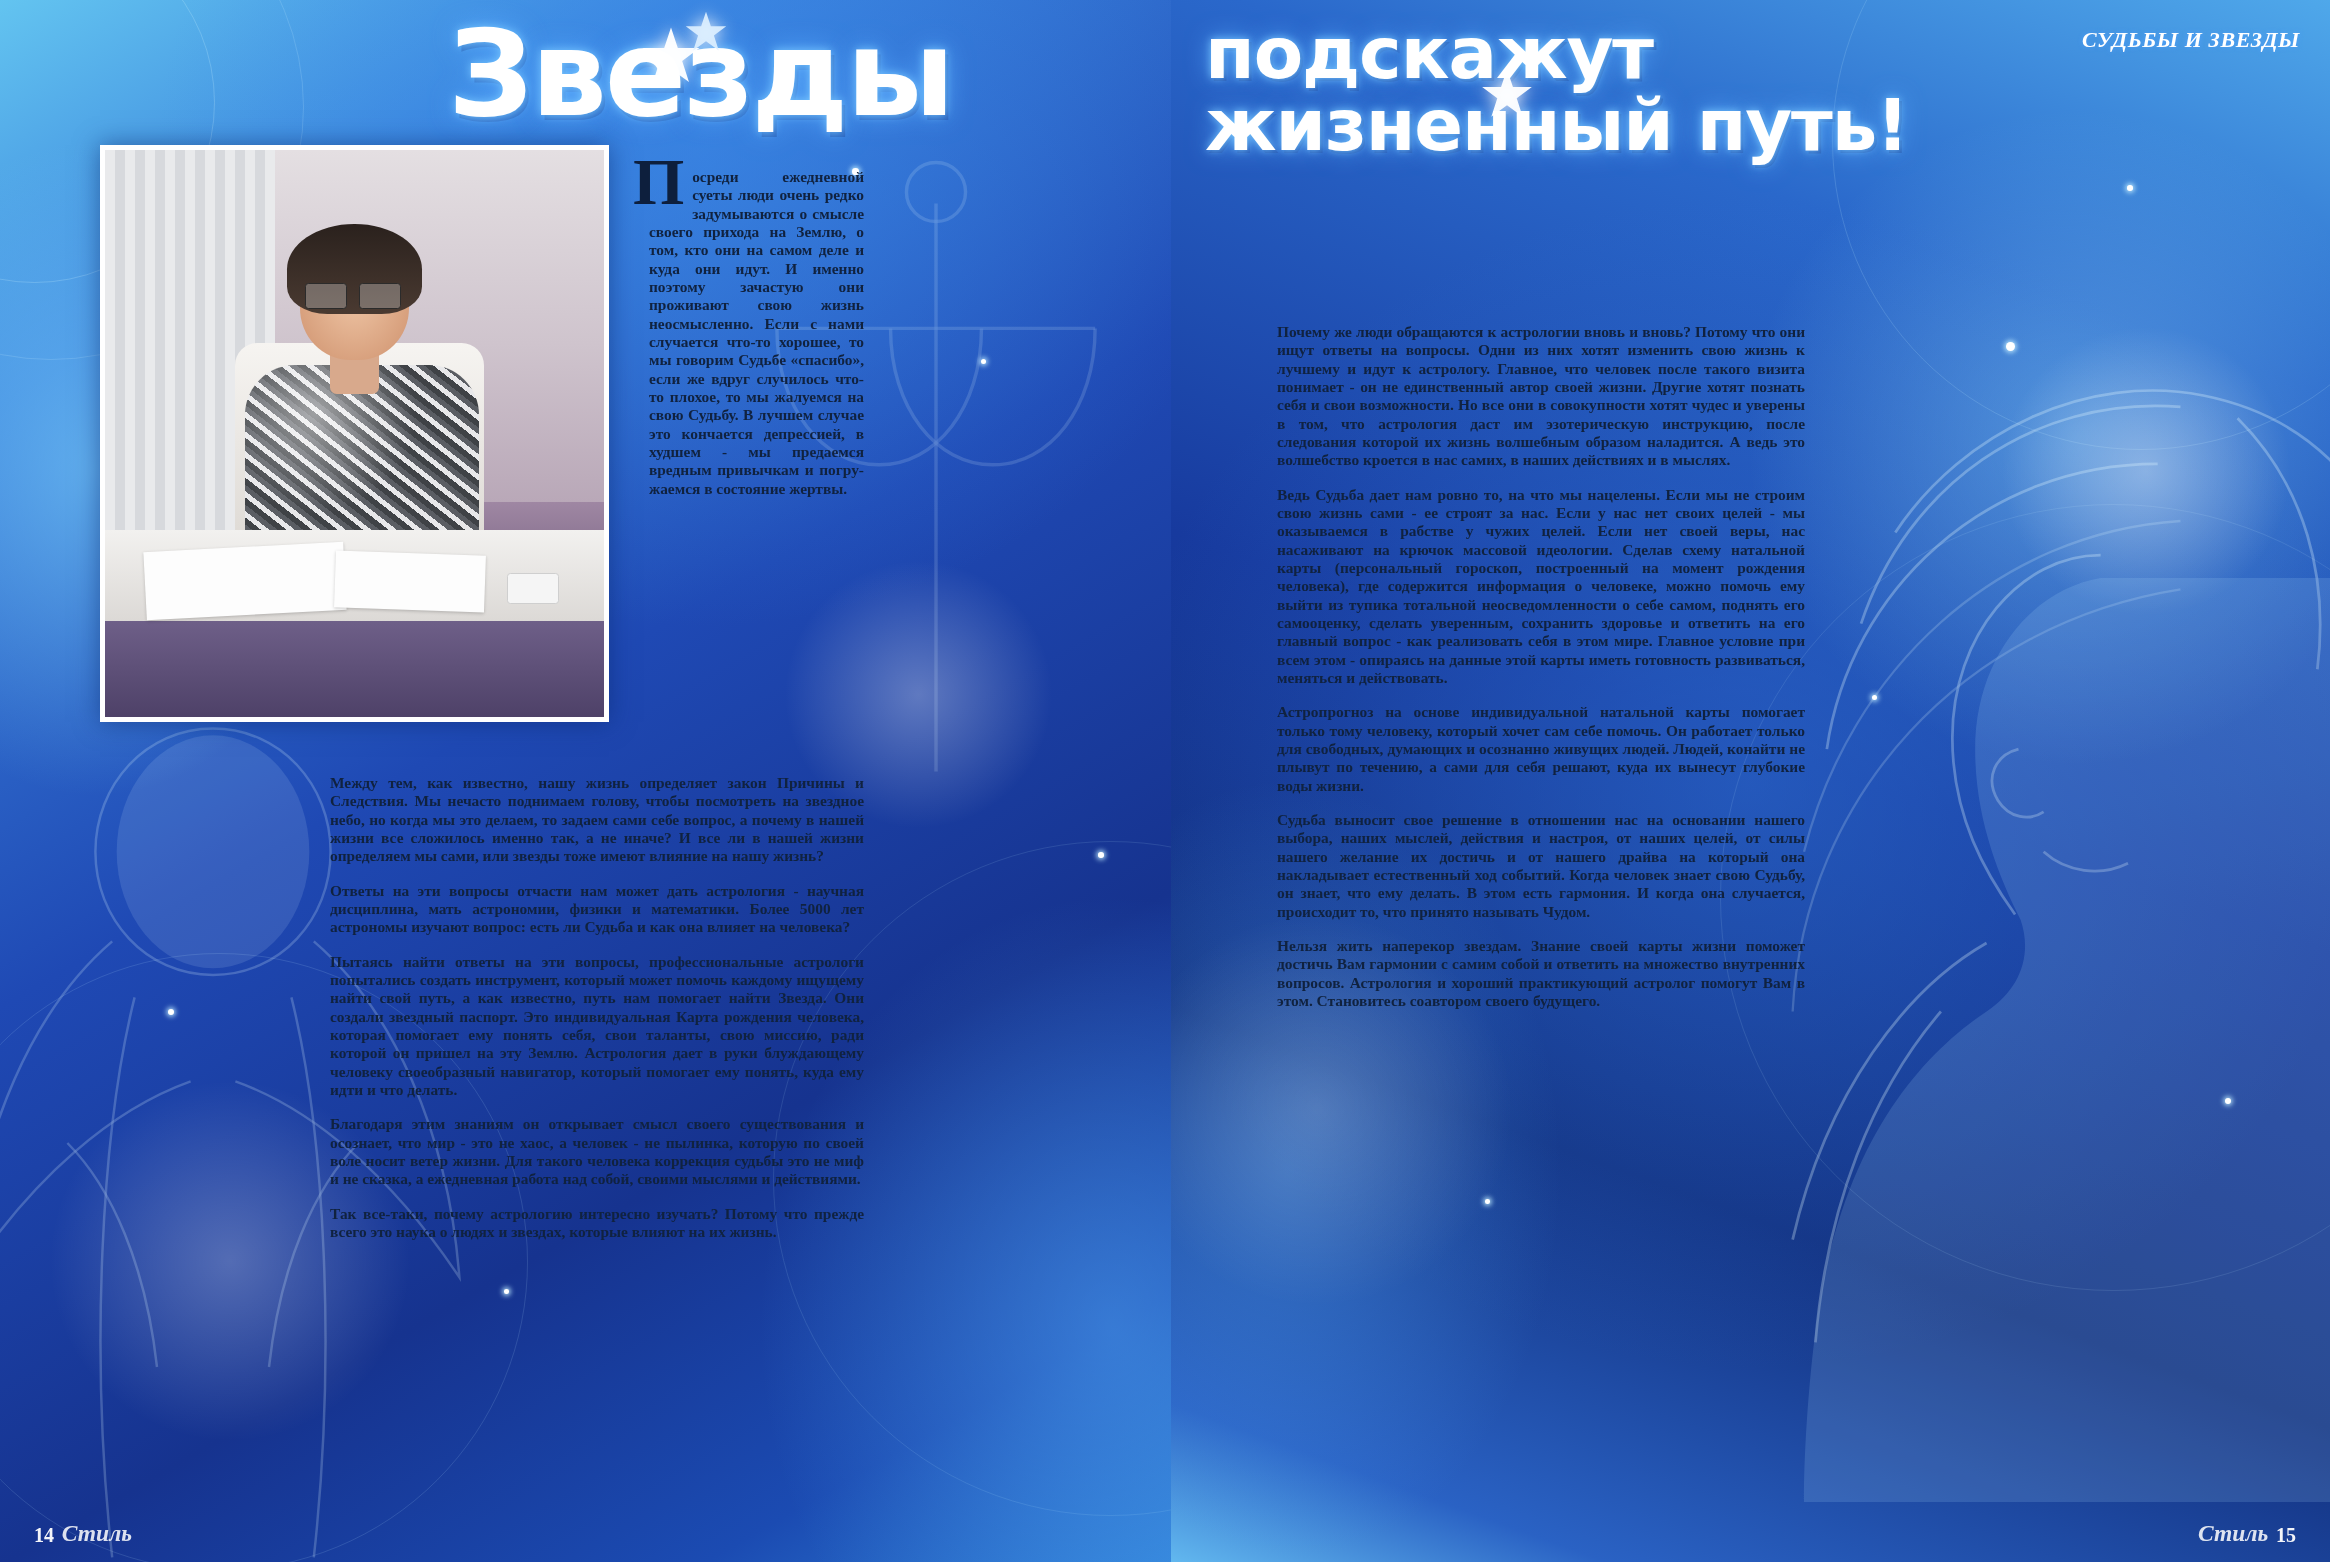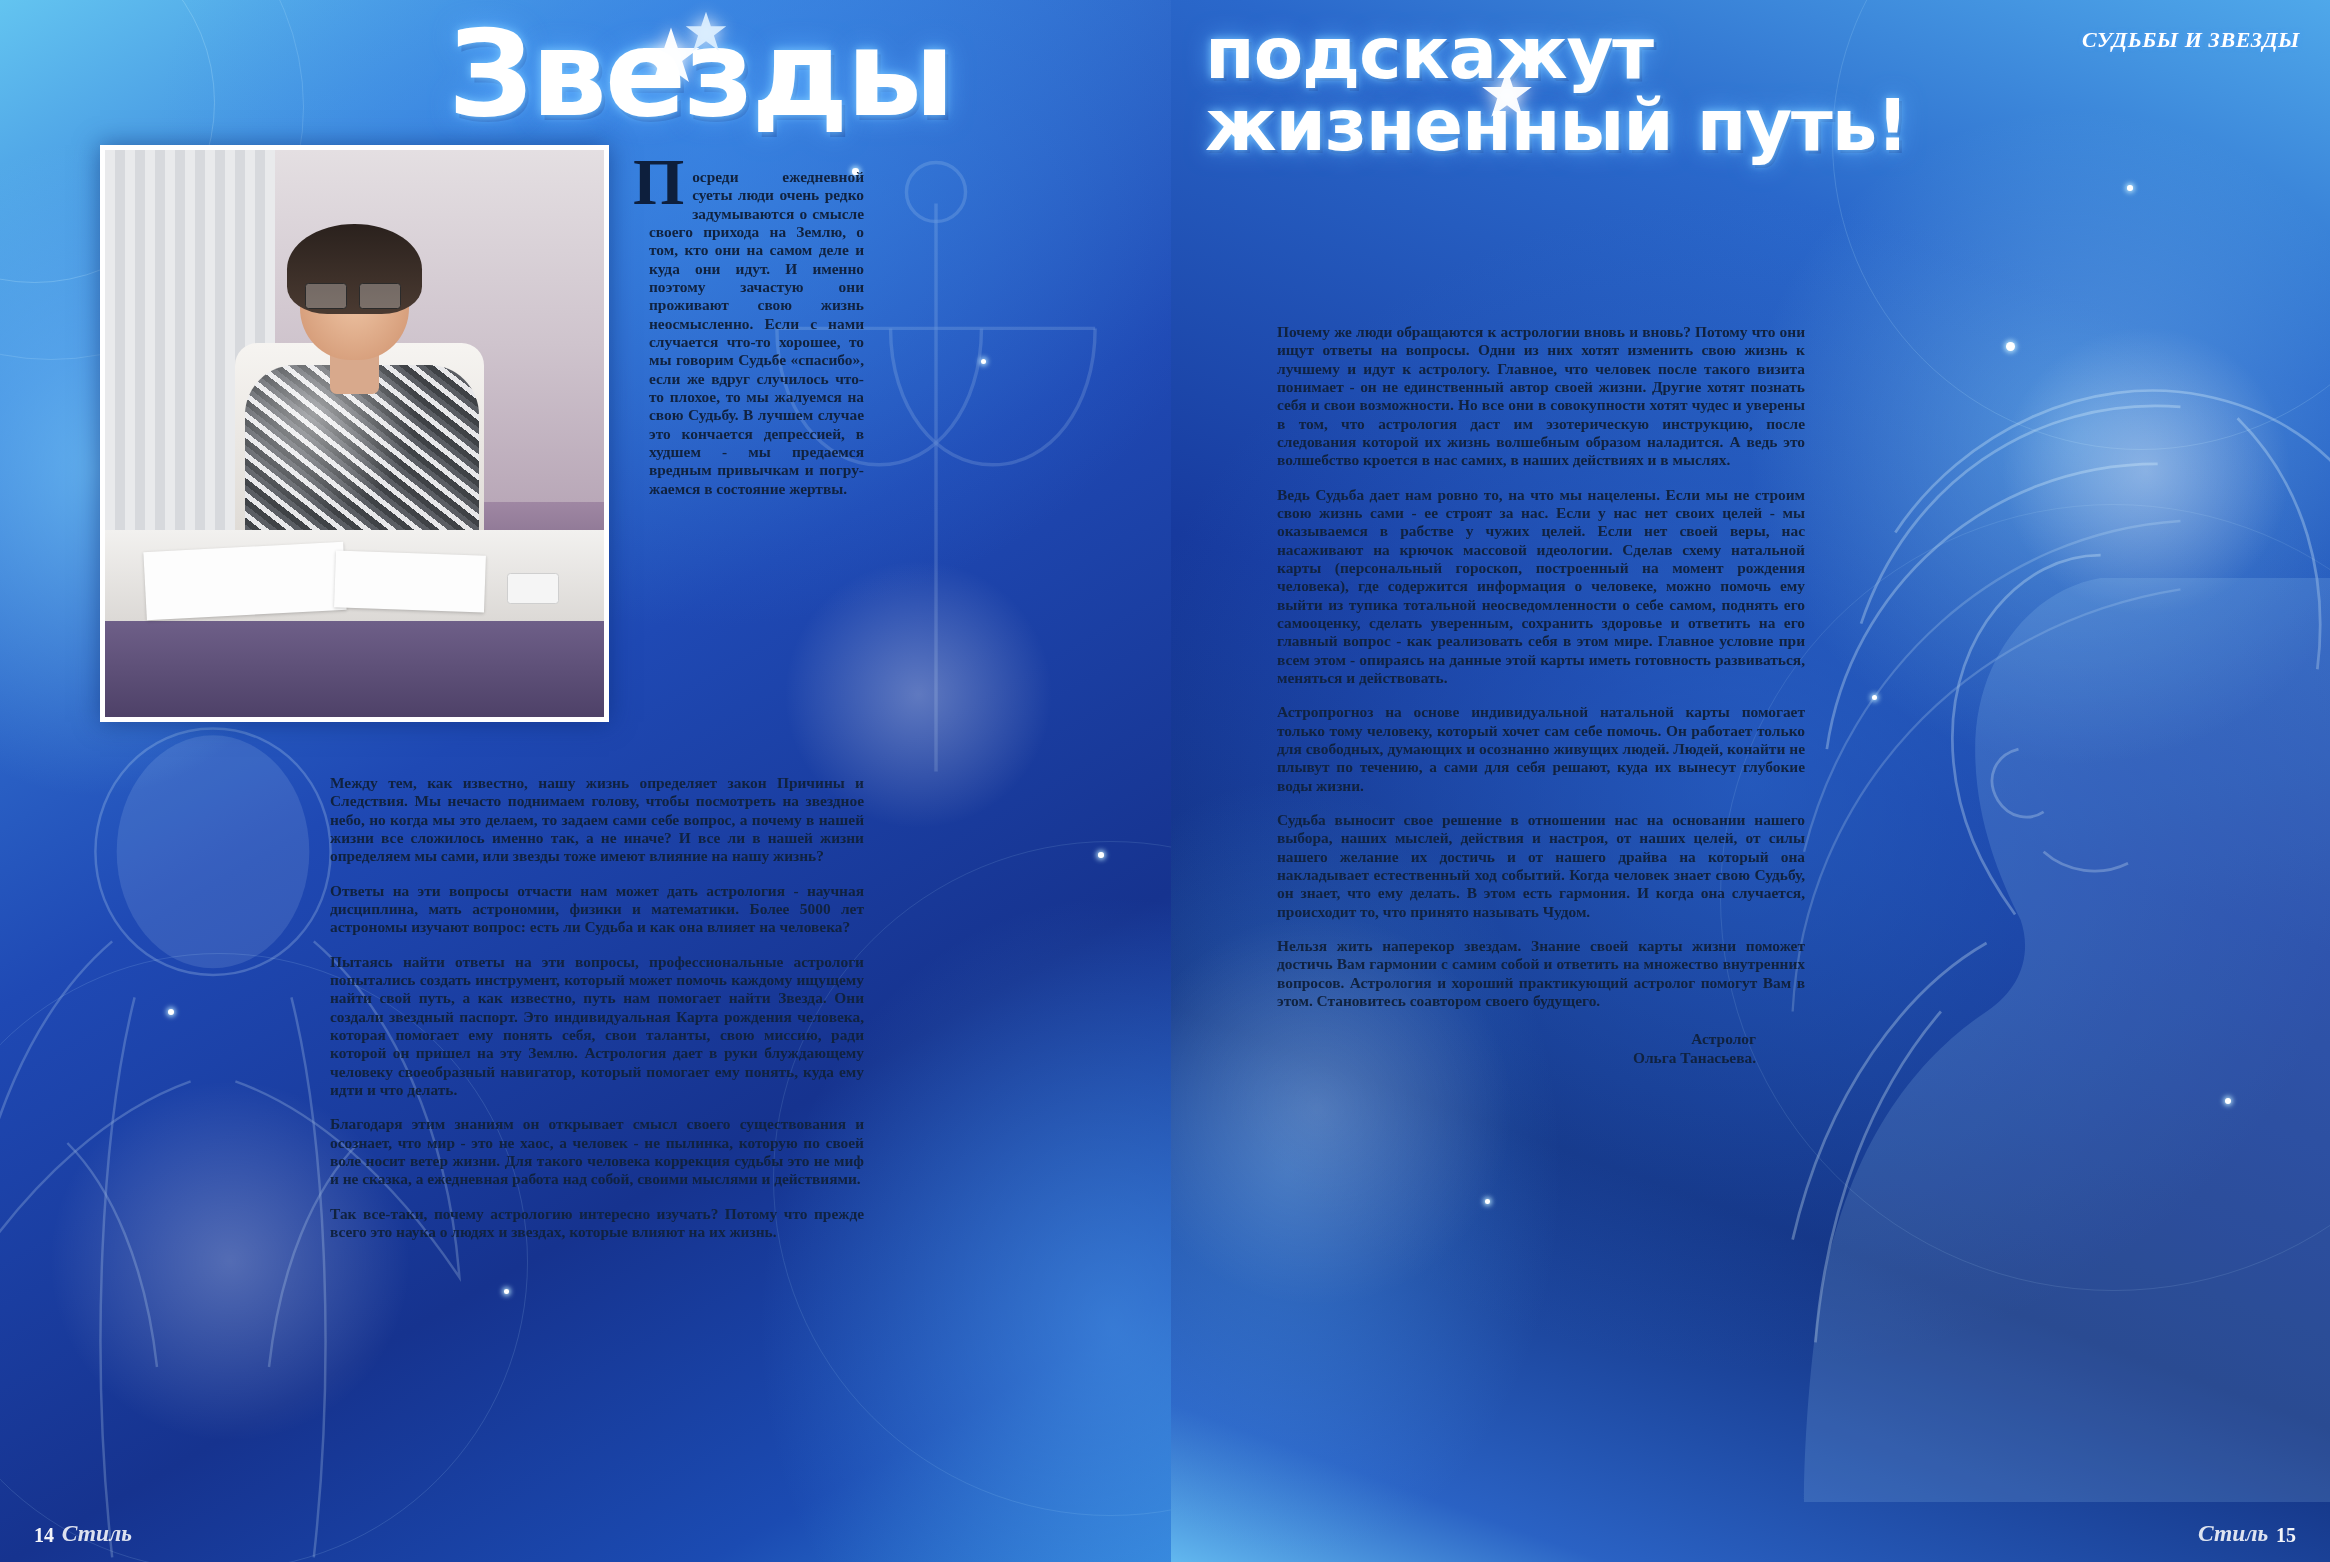--- a/index.html
+++ b/index.html
@@ -370,24 +370,20 @@
     <svg class="hstar" style="left:309px;top:67px;width:54px;height:54px;" viewBox="0 0 100 100">
       <path d="M50 4 L61 37 L96 37 L68 58 L79 92 L50 71 L21 92 L32 58 L4 37 L39 37 Z" fill="#ffffff" opacity="0.95"></path>
     </svg>
 
     <div class="col col-right" style="left:90px;top:307px;width:560px;">
       <p>Почему же люди обращаются к астрологии вновь и вновь? Потому что они ищут ответы на вопросы. Одни из них хотят изменить свою жизнь к лучшему и идут к астрологу. Главное, что человек после такого визита понимает - он не единствен­ный автор своей жизни. Другие хотят познать себя и свои воз­можности. Но все они в совокупности  хотят чудес и уверены в том, что астрология даст им эзотерическую инструкцию, после следования которой их жизнь волшебным образом наладится. А ведь это волшебство кроется в нас самих, в наших действиях и в мыслях.</p>
       <p>Ведь Судьба дает нам ровно то, на что мы нацелены. Если мы не строим свою жизнь сами - ее строят за нас. Если у нас нет своих целей - мы оказываемся в рабстве у чужих целей. Если нет своей веры, нас насаживают на крючок массовой идеоло­гии. Сделав схему натальной карты (персональный гороскоп, построенный на момент рождения человека), где содержится информация о человеке, можно помочь ему выйти из тупика тотальной неосведомленности о себе самом, поднять его са­мооценку, сделать уверенным, сохранить здоровье и ответить на его главный вопрос - как реализовать себя в этом мире. Главное условие при всем этом - опираясь на данные этой карты иметь готовность развиваться, меняться и действо­вать.</p>
       <p>Астропрогноз на основе индивидуальной натальной карты помогает только тому человеку, который хочет сам себе помочь. Он работает только для свободных, думающих и осознанно живущих людей. Людей, ко­найти не плывут по течению, а сами для себя решают, куда их вынесут глубокие воды жизни.</p>
       <p>Судьба выносит свое решение в отношении нас на основании нашего выбора, наших мыслей, дей­ствия и настроя, от наших целей, от силы нашего желание  их  достичь  и  от  нашего  драйва  на который  она  накладывает  естественный  ход событий. Когда человек знает свою Судьбу, он знает, что ему делать. В этом есть гармония. И когда  она  случается,  происходит  то,  что принято называть Чудом.</p>
       <p>Нельзя жить наперекор звездам. Знание своей карты жизни поможет достичь Вам гармонии  с  самим  собой  и  ответить  на множество  внутренних  вопросов. Астрология  и  хороший  практикующий астролог помогут Вам в этом. Станови­тесь соавтором своего будущего.</p>
-      <div class="signature">
-        <div>Астролог</div>
-        <div>Ольга Танасьева.</div>
-      </div>
     </div>
 
     <div class="folio folio-right">
       <div class="folio-row">
         <span class="folio-logo">Стиль</span>
         <span>15</span>
       </div>
     </div>
   </div>
 </div>

